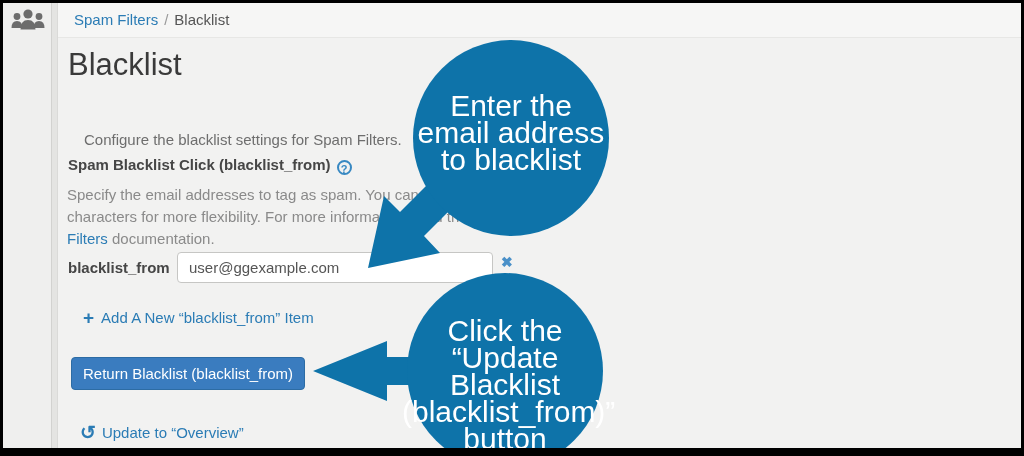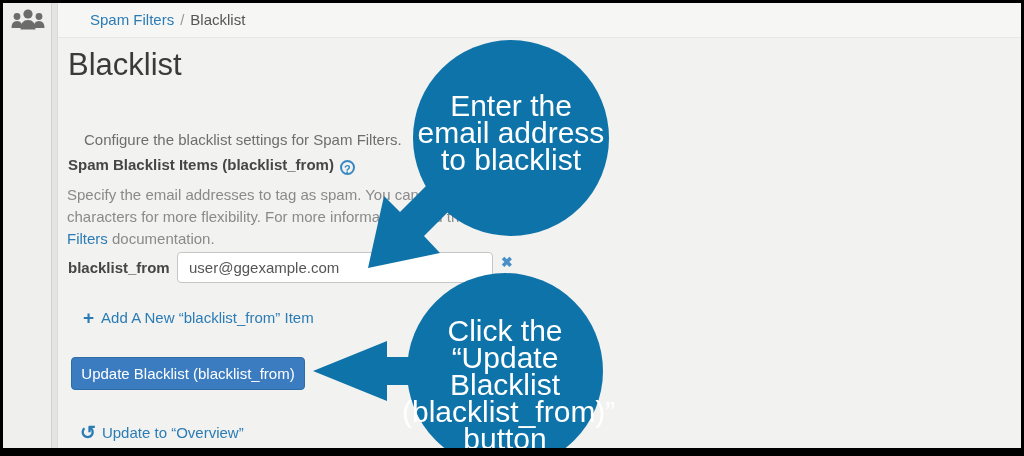--- a/index.html
+++ b/index.html
@@ -9,21 +9,21 @@
     overflow:hidden;font-family:"Liberation Sans",sans-serif;
   }
   
   .sidebar{position:absolute;left:0;top:0;width:48px;height:100%;background:#efefee;}
   .sidebar .logo{position:absolute;left:6px;top:4px;}
   .splitter{position:absolute;left:48px;top:0;width:7px;height:100%;
     background:#e4e4e2;border-left:1px solid #d2d2d0;border-right:1px solid #dadad8;box-sizing:border-box;}
   
   .content{position:absolute;left:55px;top:0;right:0;bottom:0;background:#f2f2f1;}
   .crumbbar{position:absolute;left:0;top:0;right:0;height:34px;background:#f6f6f5;
-    border-bottom:1px solid #e7e7e5;line-height:34px;padding-left:32px;font-size:15px;color:#777;}
+    border-bottom:1px solid #e7e7e5;line-height:34px;padding-left:16px;font-size:15px;color:#777;}
   .crumbbar a{color:#2b7cb5;text-decoration:none;cursor:pointer;}
   .crumb-sep{margin:0 6px;color:#999;}
   .crumb-cur{color:#555;}
   .pg-title{position:absolute;left:10px;top:44px;margin:0;font-size:31px;font-weight:400;color:#3a3a3a;}
   .intro{position:absolute;left:10px;top:112px;margin:16px;font-size:15px;color:#6e6e6e;}
   .sect{position:absolute;left:10px;top:153px;margin:0;font-size:15px;font-weight:bold;color:#464646;}
   .help{display:inline-block;width:15px;height:15px;border-radius:50%;border:2px solid #3788c2;
     color:#3788c2;font-size:11px;line-height:15px;text-align:center;font-weight:bold;
     margin-left:6px;vertical-align:-3px;cursor:pointer;box-sizing:border-box;}
   .desc{position:absolute;left:9px;top:181px;margin:0;width:478px;font-size:15px;line-height:22px;color:#8a8a8a;}
@@ -73,38 +73,38 @@
   <div class="content">
     <div class="crumbbar">
       <a>Spam Filters</a><span class="crumb-sep">/</span><span class="crumb-cur">Blacklist</span>
     </div>
 
     <h1 class="pg-title">Blacklist</h1>
 
     <p class="intro">Configure the blacklist settings for Spam Filters.</p>
 
     <div class="sect">
-      <span>Spam Blacklist Items (blacklist_from)</span><span class="help">?</span>
+      <span>Spam Blacklist Click (blacklist_from)</span><span class="help">?</span>
     </div>
 
     <p class="desc">
       <span>Specify the email addresses to tag as spam. You can also use wildcard characters for more flexibility. For more information, read the </span><a>Spam Filters</a><span> documentation.</span>
     </p>
 
     <div class="formrow">
       <span class="flabel">blacklist_from</span>
       <input class="fld" type="text" value="user@ggexample.com" style="">
       <span class="del">✖</span>
     </div>
 
     <a class="addlink">
       <span class="plus">+</span><span>Add A New “blacklist_from” Item</span>
     </a>
 
-    <button class="btn">Update Blacklist (blacklist_from)</button>
+    <button class="btn">Return Blacklist (blacklist_from)</button>
 
     <a class="retlink">
       <span class="undo">↺</span><span>Update to “Overview”</span>
     </a>
   </div>
 
   <svg class="overlay" viewBox="0 0 1018 445">
     <polygon fill="#0e73a9" points="365,265 437,250 421,233 476,178 452,154 397,209 381,193"></polygon>
     <circle cx="508" cy="135" r="98" fill="#0e73a9"></circle>
     <polygon fill="#0e73a9" points="310,368 384,338 384,354 437,354 437,382 384,382 384,398"></polygon>

